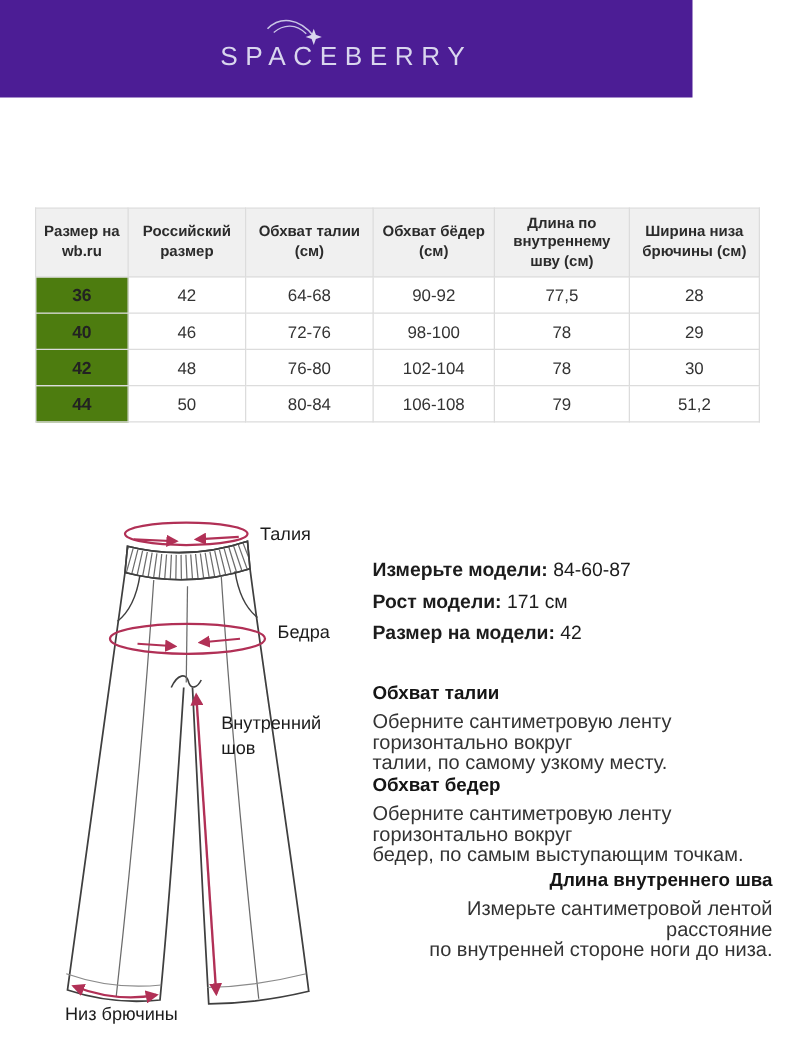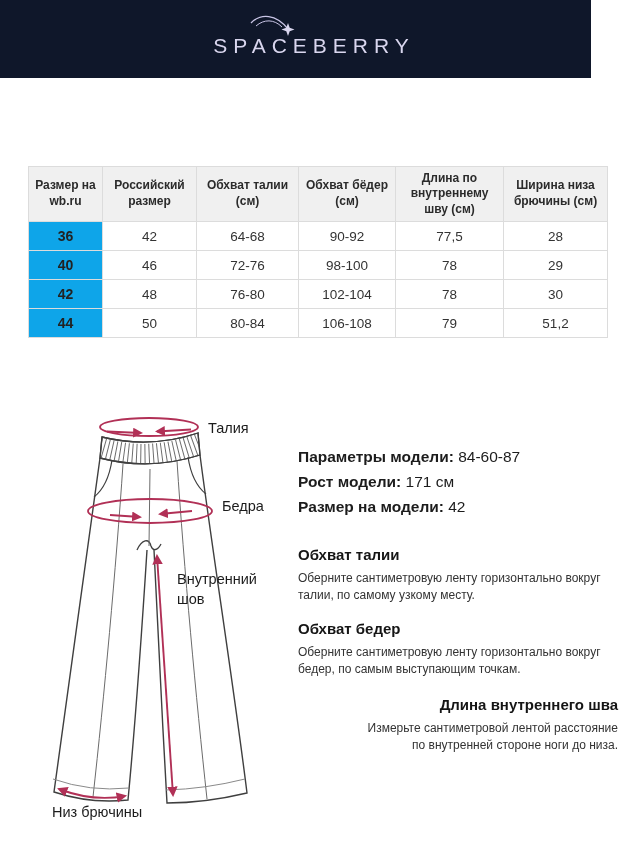--- a/index.html
+++ b/index.html
@@ -4,21 +4,21 @@
 <style>
   html,body{margin:0;padding:0;}
   body{
     width:636px;height:848px;position:relative;background:#ffffff;
     font-family:"Liberation Sans","DejaVu Sans",sans-serif;
     color:#222;overflow:hidden;
   }
   
   .brand-header{
     position:absolute;left:0;top:0;width:554px;height:78px;
-    background:#0f172a;display:flex;align-items:center;justify-content:center;padding-left:37px;
+    background:#4c1d95;display:flex;align-items:center;justify-content:center;
   }
   .logo{
     position:relative;color:#d9d6ee;font-size:21px;letter-spacing:6px;
     font-weight:400;padding-top:14px;
   }
   .comet{position:absolute;left:36px;top:-8px;}
   
   .size-table{
     position:absolute;left:28px;top:166px;width:579px;
     border-collapse:collapse;table-layout:fixed;
@@ -27,21 +27,21 @@
     border:1px solid #dcdcdc;text-align:center;vertical-align:middle;padding:2px 6px;
   }
   .size-table thead th{
     background:#f0f0f0;font-size:12px;font-weight:bold;color:#2b2b2b;
     height:50px;line-height:1.3;
   }
   .size-table tbody td{
     font-size:13.5px;color:#333;height:24px;font-weight:normal;background:#fff;
   }
   .size-table tbody td.rowhead{
-    background:#0ea5e9;font-weight:bold;font-size:14px;color:#222;
+    background:#4d7c0f;font-weight:bold;font-size:14px;color:#222;
   }
   
   .fig-label{
     position:absolute;font-size:14.5px;font-weight:normal;color:#1c1c1c;line-height:1.35;
     white-space:pre-line;
   }
   .lbl-waist{left:208px;top:419px;}
   .lbl-hips{left:222px;top:497px;}
   .lbl-inseam{left:177px;top:570px;width:100px;}
   .lbl-hem{left:52px;top:803px;}
@@ -49,21 +49,21 @@
   .model-info{position:absolute;left:298px;top:444px;font-size:15.5px;line-height:25px;color:#1c1c1c;}
   .model-info .lbl{font-weight:bold;}
   .guide-section{position:absolute;left:298px;width:320px;}
   .sec-waist{top:546px;}
   .sec-hips{top:620px;}
   .sec-inseam{top:696px;text-align:right;}
   .guide-section h3{
     margin:0;font-size:15px;font-weight:bold;color:#151515;
   }
   .guide-section p{
-    margin:7px 0 0 0;font-size:12px;line-height:16.5px;color:#333;
+    margin:7px 0 0 0;font-size:16px;line-height:16.5px;color:#333;
     white-space:pre-line;
   }
   .pants-figure{position:absolute;left:28px;top:398px;}
 </style>
 </head>
 <body>
 
 <div class="brand-header">
   <div class="logo">
     <svg class="comet" width="48" height="28" viewBox="0 0 48 28">
@@ -177,21 +177,21 @@
   <path d="M31,391 Q65,404 97,398" fill="none" stroke="#b13056" stroke-width="1.9" marker-start="url(#ah)" marker-end="url(#ah)"></path>
 </svg>
 
 <div class="fig-label lbl-waist">Талия</div>
 <div class="fig-label lbl-hips">Бедра</div>
 <div class="fig-label lbl-inseam">Внутренний
 шов</div>
 <div class="fig-label lbl-hem">Низ брючины</div>
 
 <div class="model-info">
-  <div><span class="lbl">Параметры модели:</span><span> 84-60-87</span></div>
+  <div><span class="lbl">Измерьте модели:</span><span> 84-60-87</span></div>
   <div><span class="lbl">Рост модели:</span><span> 171 см</span></div>
   <div><span class="lbl">Размер на модели:</span><span> 42</span></div>
 </div>
 
 <div class="guide-section sec-waist">
   <h3>Обхват талии</h3>
   <p>Оберните сантиметровую ленту горизонтально вокруг
 талии, по самому узкому месту.</p>
 </div>
 <div class="guide-section sec-hips">

